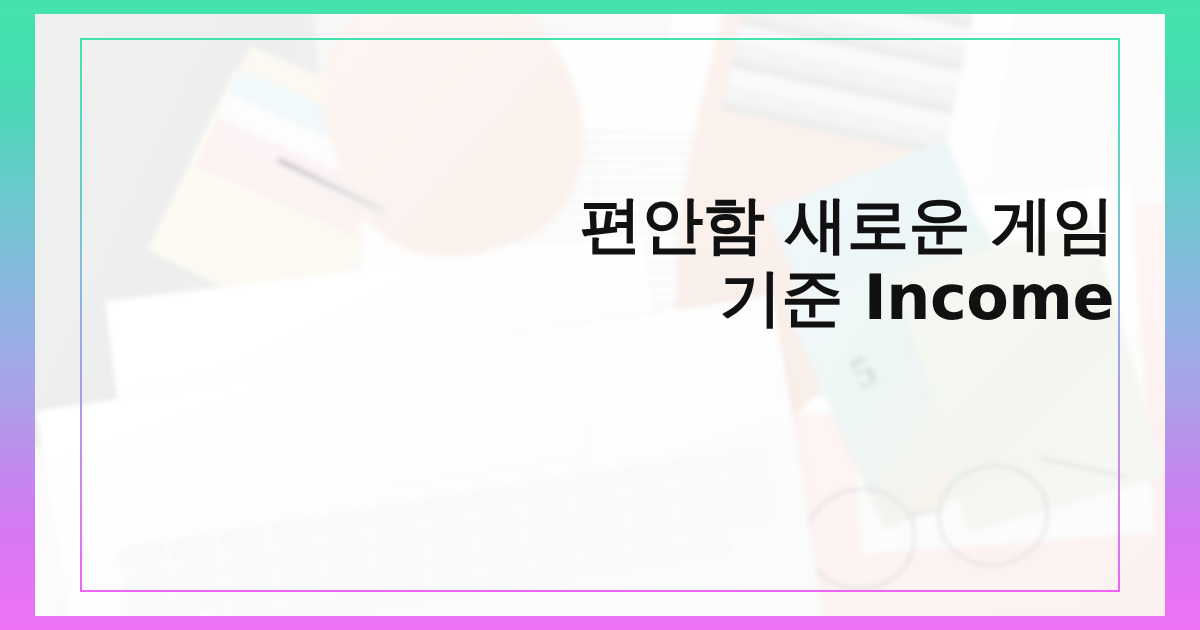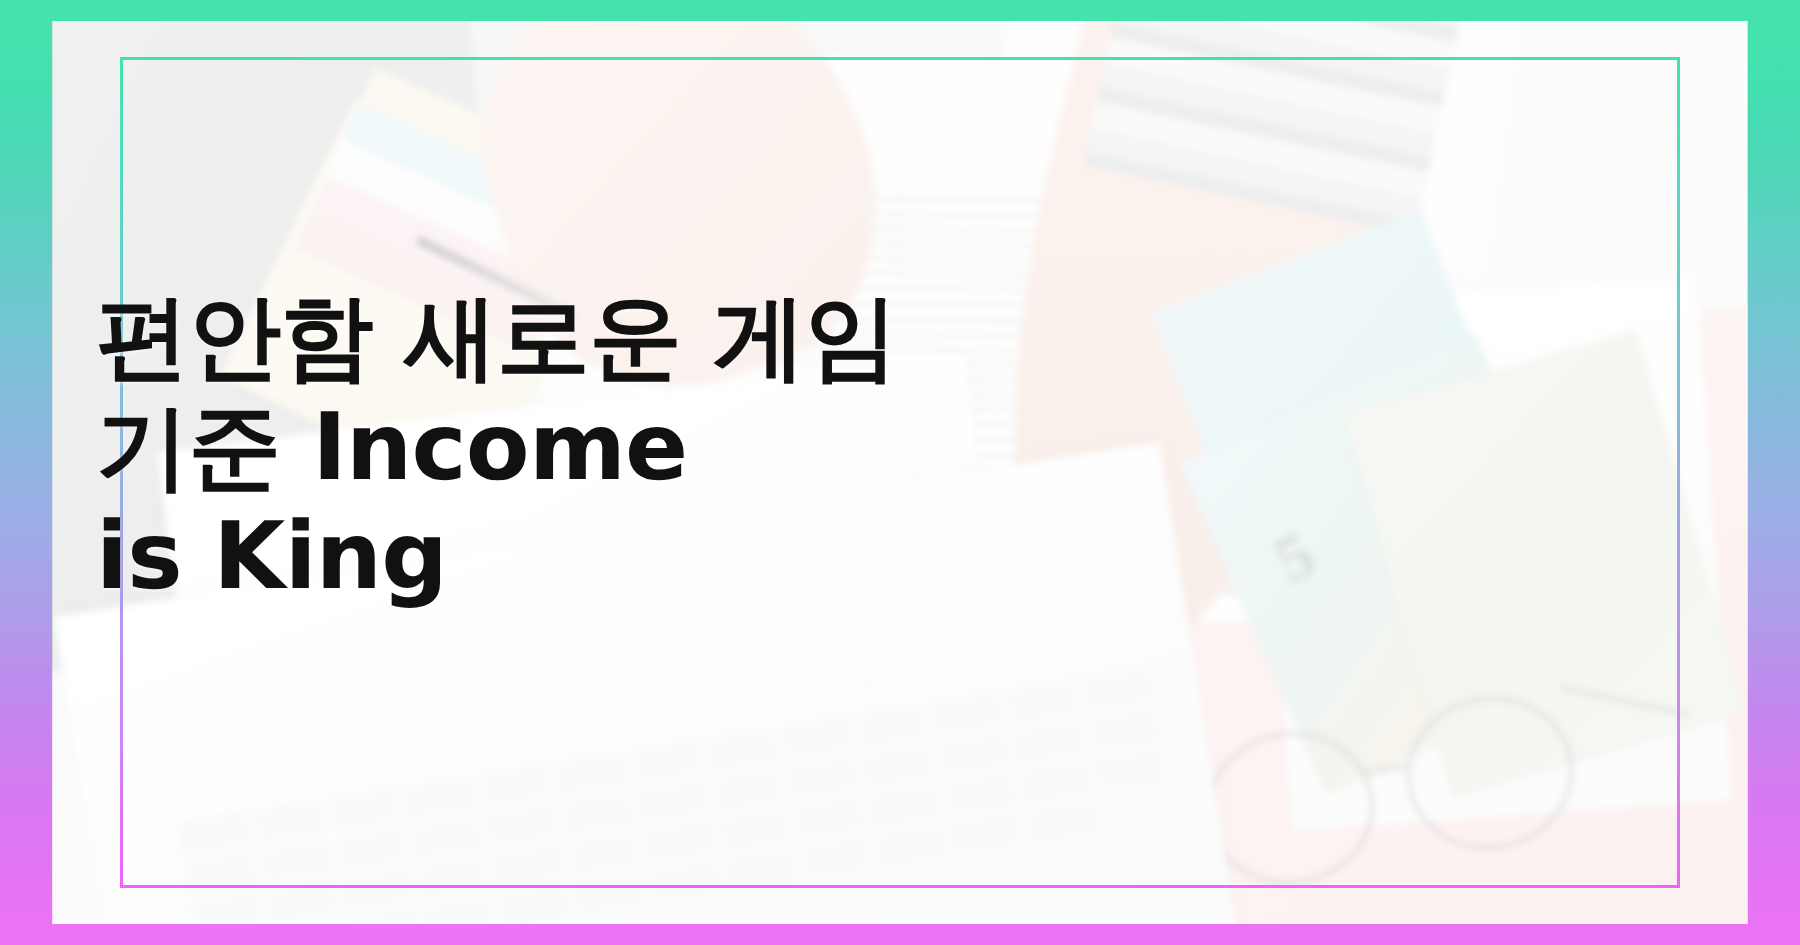--- a/index.html
+++ b/index.html
@@ -270,28 +270,28 @@
     border-image: linear-gradient(180deg,
         #3fe3b0 0%, #5fd3c6 22%, #8bb8e2 45%,
         #a89ee8 62%, #cf85f0 82%, #ef63f7 100%) 1;
     pointer-events:none;
   }
 
   
   #headline {
     position:absolute;
     left: 0; right: 0; top: 188px;
-    text-align:left;
+    text-align:right;
     font-family: "DejaVu Sans", "Liberation Sans", sans-serif;
     font-weight: 700;
     font-size: 62px;
     line-height: 1.18;
     letter-spacing: -0.5px;
     color: #111111;
-    padding: 0 64px;
+    padding: 0 86px;
     text-shadow: 0 1px 2px rgba(255,255,255,.45);
   }
   #headline .tline { display:block; white-space:nowrap; }
 </style>
 </head>
 <body>
 
 <div id="banner">
 
   <div id="photo-plate">
@@ -429,16 +429,15 @@
 
     <div class="photo-blur-cover"></div>
     <div class="photo-wash"></div>
   </div>
 
   <div id="inner-rule"></div>
 
   <div id="headline">
     <span class="tline">편안함 새로운 게임</span>
     <span class="tline">기준 Income</span>
-    <span class="tline">is King</span>
   </div>
 
 </div>
 
 </body></html>

